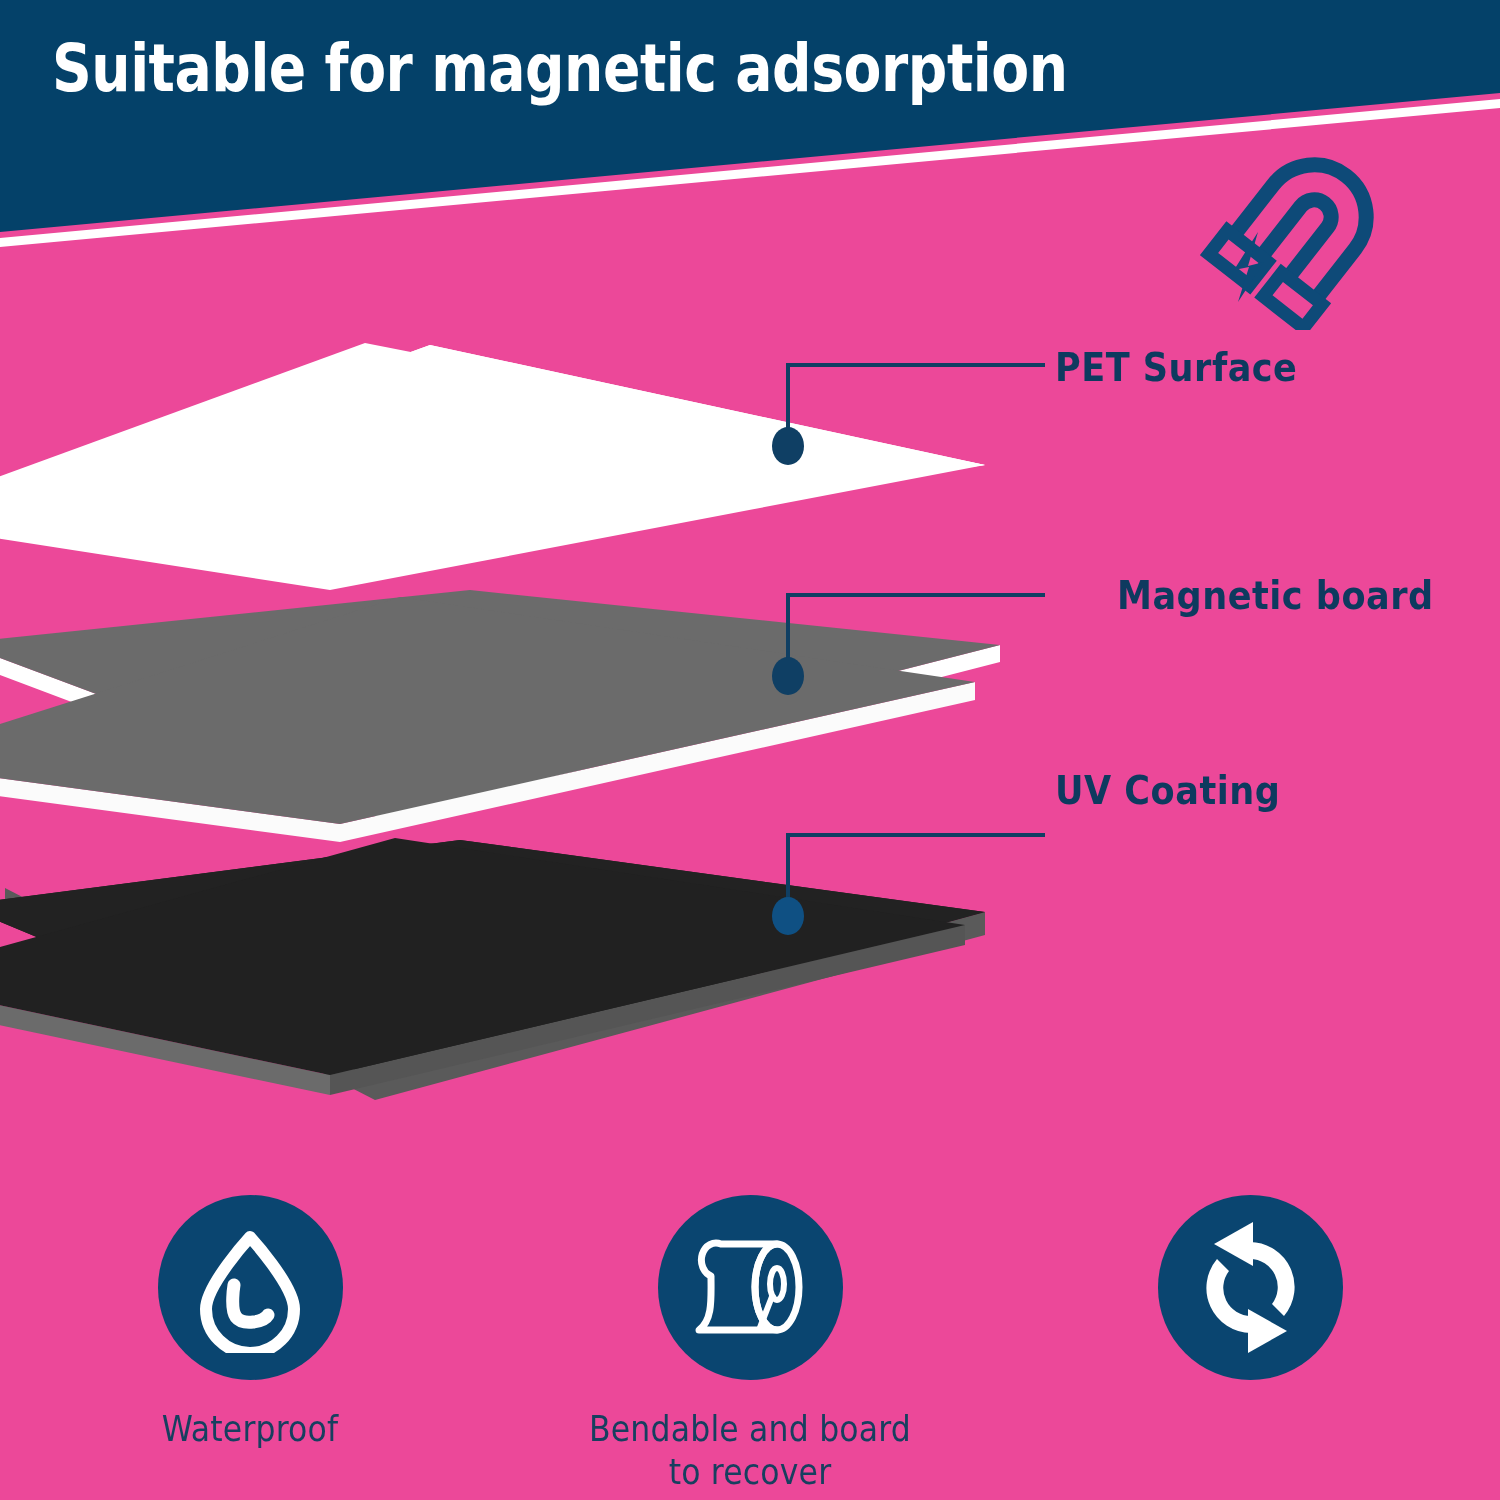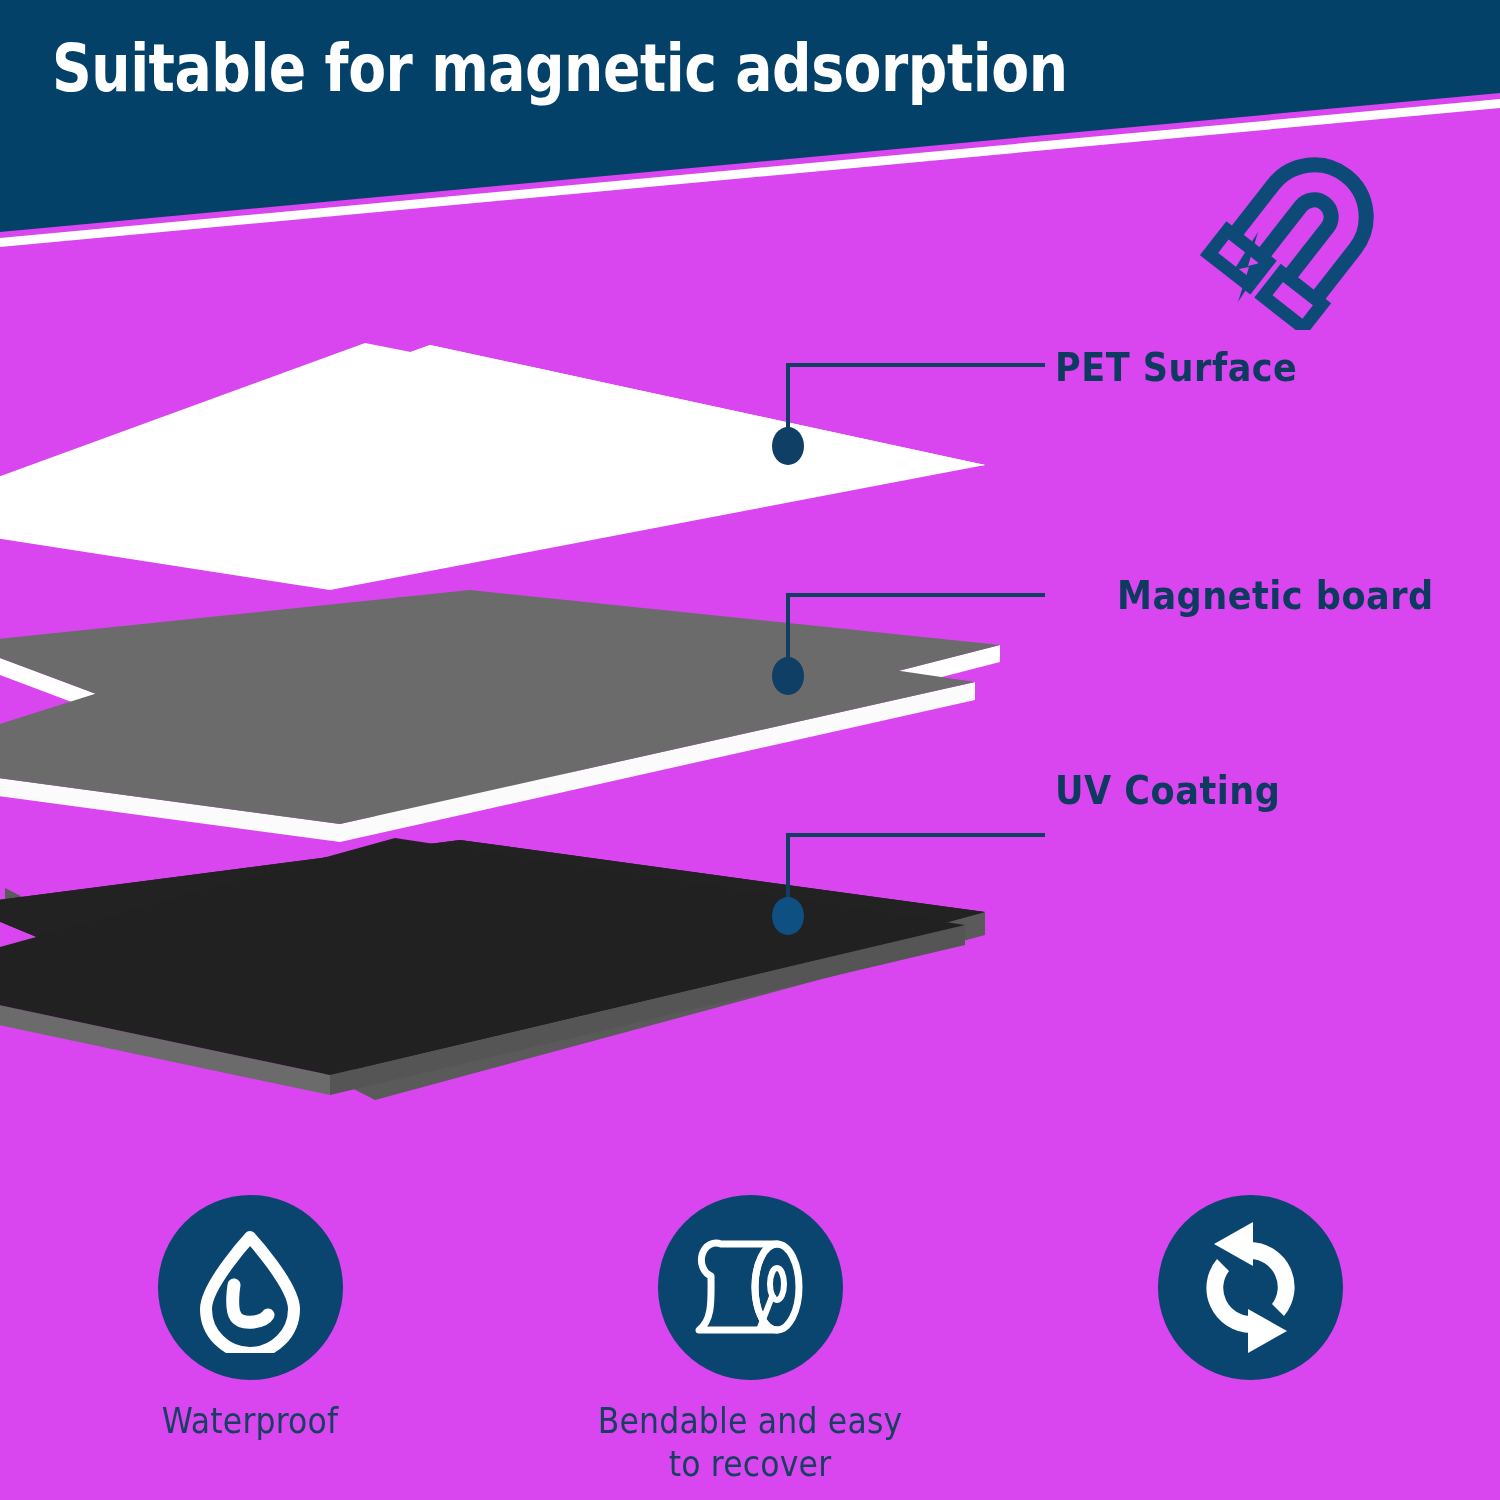--- a/index.html
+++ b/index.html
@@ -5,21 +5,21 @@
 <style>
   html, body {
     margin: 0;
     padding: 0;
     background: #ffffff;
   }
   #page {
     position: relative;
     width: 1500px;
     height: 1500px;
-    background: #d946ef;
+    background: #ec4899;
     overflow: hidden;
     font-family: "DejaVu Sans", "Liberation Sans", sans-serif;
   }
 
   
   .banner {
     position: absolute;
     left: 0; top: 0;
     width: 1500px;
     height: 245px;
@@ -106,21 +106,21 @@
     width: 185px;
     height: 185px;
     border-radius: 50%;
     background: #0a4570;
     display: flex;
     align-items: center;
     justify-content: center;
     flex: none;
   }
   .feature-label {
-    margin-top: 20px;
+    margin-top: 28px;
     color: #173f5f;
     font-size: 35px;
     line-height: 1.22;
     text-align: center;
     font-family: "DejaVu Sans Condensed", "Liberation Sans Narrow", "Liberation Sans", sans-serif;
     letter-spacing: 0.2px;
     white-space: pre-line;
   }
 </style>
 </head>
@@ -250,21 +250,21 @@
                    C 28 92 26 70 26 48
                    A 12 14 0 0 1 36 16 Z" fill="none" stroke="#ffffff" stroke-width="7" stroke-linejoin="round" stroke-linecap="round"></path>
 
           <ellipse cx="92" cy="59" rx="22" ry="43" fill="none" stroke="#ffffff" stroke-width="7"></ellipse>
 
           <ellipse cx="92" cy="56" rx="7" ry="16" fill="none" stroke="#ffffff" stroke-width="6"></ellipse>
 
           <path d="M 74 102 L 88 66" fill="none" stroke="#ffffff" stroke-width="6"></path>
         </svg>
       </div>
-      <div class="feature-label">Bendable and easy
+      <div class="feature-label">Bendable and board
 to recover</div>
     </div>
 
     <div class="feature">
       <div class="feature-circle">
         <svg width="135" height="135" viewBox="0 0 135 135">
 
           <path d="M 67 22
                    A 45 45 0 0 1 101 96
                    L 89 84

